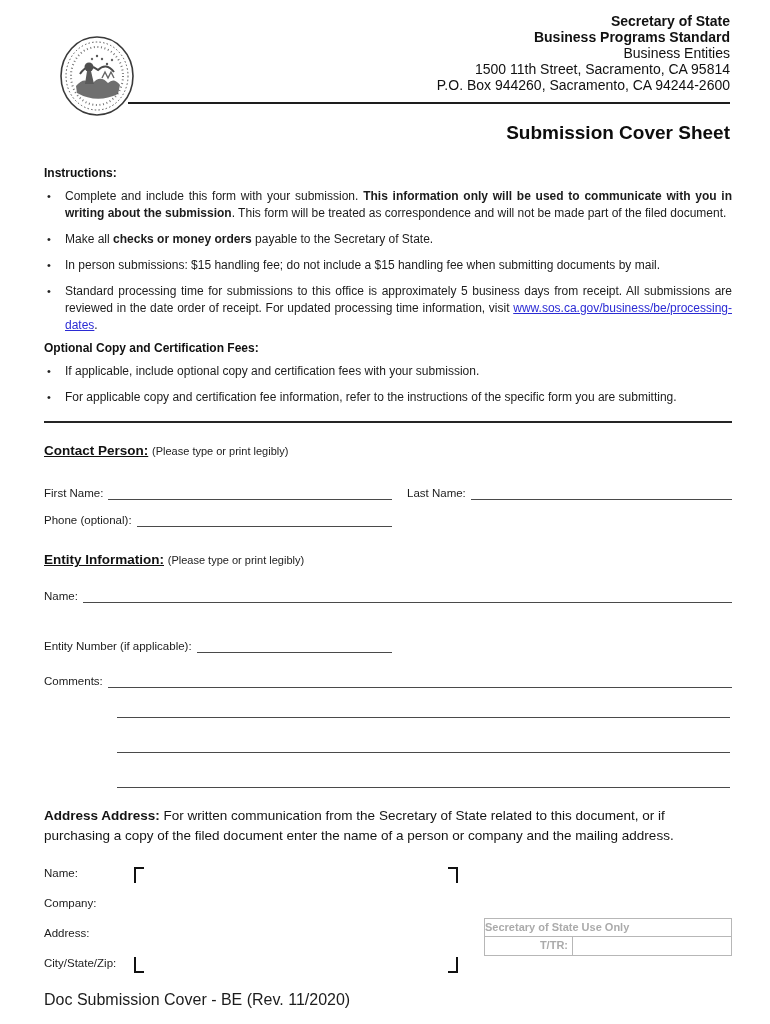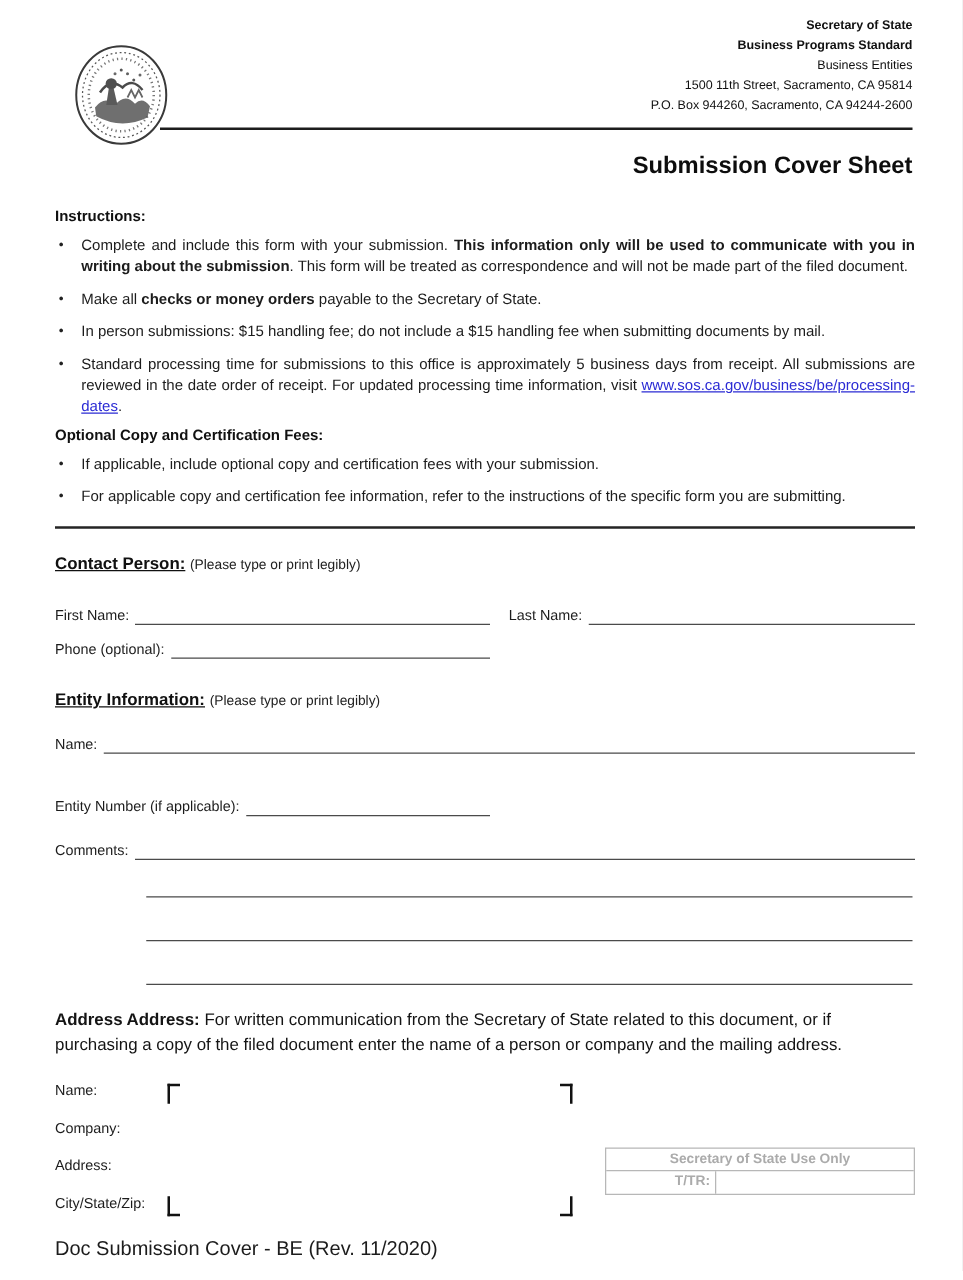--- a/index.html
+++ b/index.html
@@ -13,21 +13,21 @@
     font-family: "Liberation Sans", "DejaVu Sans", sans-serif;
     color: #1a1a1a;
     overflow: hidden;
   }
   .bold { font-weight: bold; }
 
   
   .seal { position: absolute; left: 58px; top: 34px; }
   .header-block {
     position: absolute; top: 13px; right: 40px;
-    text-align: right; font-size: 10px; line-height: 16px; color: #111;
+    text-align: right; font-size: 14px; line-height: 16px; color: #111;
   }
   .header-rule {
     position: absolute; left: 128px; top: 102px;
     width: 602px; height: 2px; background: #1d1d1d;
   }
   .doc-title {
     position: absolute; top: 122px; right: 40px;
     font-size: 19px; font-weight: bold; letter-spacing: 0px; color: #0d0d0d;
   }
 
@@ -89,21 +89,21 @@
   .bracket { position: absolute; width: 10px; height: 16px; }
   .bracket.tl { border-left: 2px solid #111; border-top: 2px solid #111; }
   .bracket.tr { border-right: 2px solid #111; border-top: 2px solid #111; }
   .bracket.bl { border-left: 2px solid #111; border-bottom: 2px solid #111; }
   .bracket.br { border-right: 2px solid #111; border-bottom: 2px solid #111; }
 
   
   .useonly { position: absolute; left: 484px; top: 918px; width: 248px;
     font-size: 11px; font-weight: bold; color: #ababab; }
   .uo-box { border: 1px solid #b7b7b7; background: #fff; }
-  .uo-header { height: 18px; line-height: 17px; text-align: center;
+  .uo-header { height: 18px; line-height: 17px; text-align: left;
     border-bottom: 1px solid #b7b7b7; }
   .uo-row { display: flex; height: 18px; line-height: 17px; }
   .uo-row2 { margin-top: 2px; }
   .uo-row2 .uo-row { height: 20px; line-height: 19px; }
   .uo-label { width: 88px; text-align: right; padding-right: 4px;
     border-right: 1px solid #b7b7b7; }
   .uo-value { flex: 1; padding-left: 6px; text-align: left; }
 
   .footer-note {
     position: absolute; left: 44px; top: 991px;

